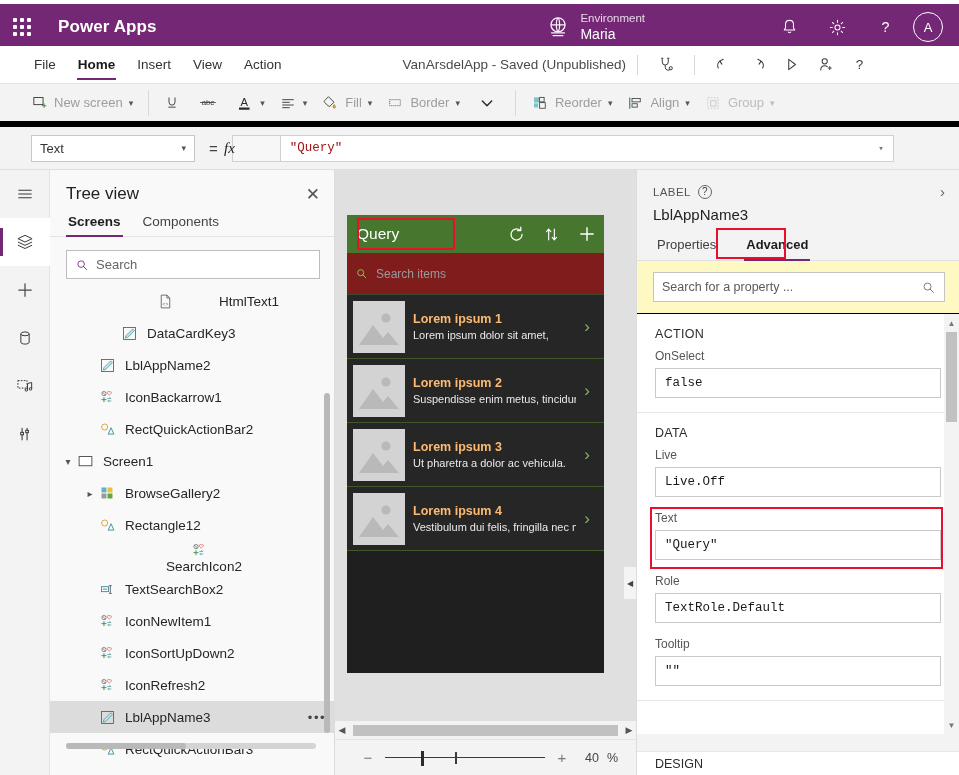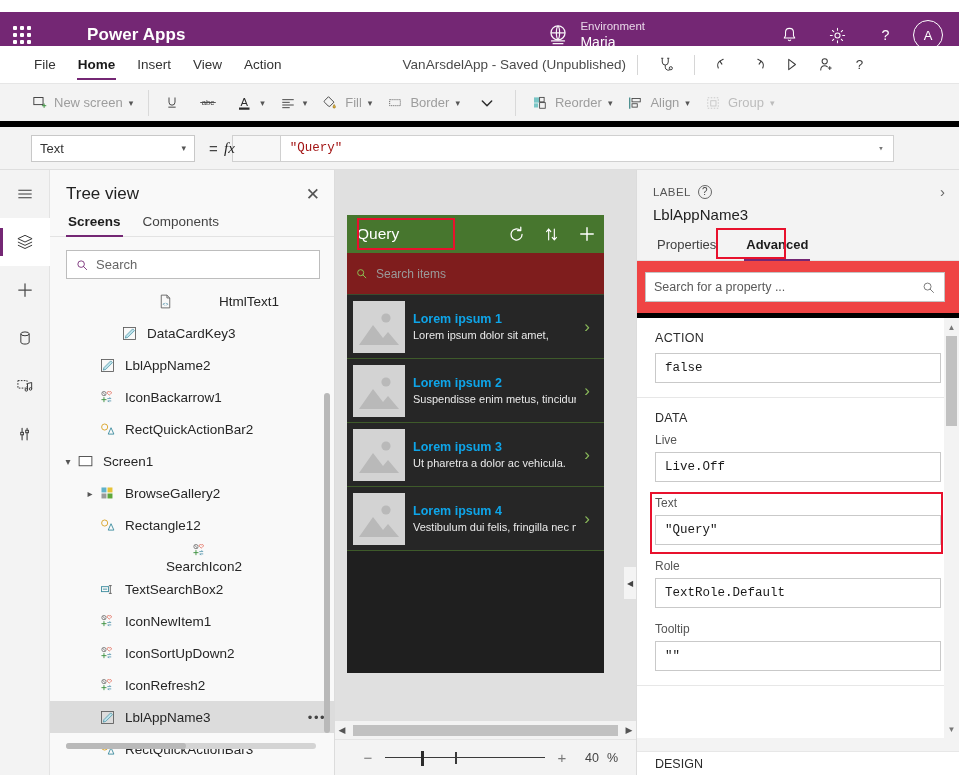--- a/index.html
+++ b/index.html
@@ -7,23 +7,23 @@
     width: 959px; height: 775px;
     font-family: "Liberation Sans", sans-serif;
     font-size: 13px;
     background: #ffffff;
     overflow: hidden;
   }
   .app { position: relative; width: 959px; height: 775px; }
 
   
   .topbar {
-    position: absolute; left: 0; top: 12px; width: 959px; height: 46px;
+    position: absolute; left: 0; top: 4px; width: 959px; height: 46px;
     background: #742774;
-    display: flex; align-items: center; gap: 29px;
+    display: flex; align-items: center;
   }
   .waffle { width: 44px; display: flex; align-items: center; justify-content: center; cursor: pointer; }
   .waffle-grid { display: grid; grid-template-columns: repeat(3, 4px); grid-gap: 3px; }
   .waffle-grid i { width: 4px; height: 4px; background: #fff; border-radius: 1px; display: block; }
   .brand {
     color: #fff; font-size: 17px; font-weight: bold; letter-spacing: .1px;
     margin-left: 14px;
   }
   .topbar-right { margin-left: auto; display: flex; align-items: center; height: 46px; }
   .env-wrap { display: flex; align-items: center; margin-right: 120px; }
@@ -178,21 +178,21 @@
   }
   .phone-search span { color: #9a9a9a; font-size: 12px; margin-left: 8px; }
   .gal-item {
     height: 64px; background: #262626; border-bottom: 1px solid #3e5a2a;
     display: flex; align-items: center; padding: 0 6px; margin-bottom: 0; cursor: pointer;
   }
   .gal-thumb {
     width: 52px; height: 52px; background: #d3d3d3; flex: none; margin-right: 8px; position: relative; overflow: hidden;
   }
   .gal-txt { flex: 1; min-width: 0; }
-  .gal-t1 { color: #0ea5e9; font-size: 12.5px; font-weight: bold; margin-bottom: 3px; }
+  .gal-t1 { color: #fdba74; font-size: 12.5px; font-weight: bold; margin-bottom: 3px; }
   .gal-t2 { color: #e9e9e9; font-size: 11px; white-space: nowrap; overflow: hidden; }
   .gal-chev { color: #89b85a; font-size: 17px; padding: 0 8px; }
   .canvas-hscroll {
     position: absolute; left: 0; bottom: 36px; width: 301px; height: 19px;
     background: #f3f3f3; border-top: 1px solid #e0e0e0; display: flex; align-items: center;
   }
   .chs-arrow { width: 14px; text-align: center; color: #555; font-size: 9px; cursor: pointer; }
   .chs-track { flex: 1; height: 11px; position: relative; }
   .chs-thumb { position: absolute; left: 4px; top: 0; width: 265px; height: 11px; background: #c1c1c1; }
   .zoombar {
@@ -232,21 +232,21 @@
   .pp-name { font-size: 15px; color: #222; margin-top: 6px; }
   .pp-tabs { display: flex; margin-top: 10px; padding-left: 16px; border-bottom: 1px solid #e1e1e1; position: relative; }
   .pp-tab { font-size: 13px; color: #3f3f3f; padding: 4px 4px 8px; margin-right: 22px; cursor: pointer; position: relative; }
   .pp-tab.active { font-weight: bold; color: #1d1d1d; }
   .pp-tab.active::after {
     content: ""; position: absolute; left: 2px; right: 2px; bottom: -1px; height: 2.5px; background: #742774;
   }
   .pp-tab-hl {
     position: absolute; left: 79px; top: -5px; width: 70px; height: 31px; border: 2.5px solid #e8112d;
   }
-  .pp-search-wrap { padding: 11px 14px 11px 8px; background: #ef4444; border-bottom: 5px solid #000000; }
+  .pp-search-wrap { padding: 11px 14px 11px 16px; background: #fef9c3; border-bottom: 1px solid #000000; }
   .pp-search {
     height: 30px; background: #fff; border: 1px solid #c4c4c4;
     display: flex; align-items: center; padding: 0 8px; font-size: 12.5px; color: #5a5a5a;
   }
   .pp-search .mag { margin-left: auto; }
   .pp-body { position: relative; background: #fff; height: 420px; overflow: hidden; }
   .pp-sect { font-size: 12.5px; color: #2b2b2b; padding: 13px 0 4px 18px; letter-spacing: .3px; }
   .pp-field { padding: 4px 18px 10px 18px; position: relative; }
   .pp-field-label { font-size: 12px; color: #555; margin-bottom: 5px; }
   .pp-input {
@@ -871,20 +871,21 @@
             <path d="M14.6 14.6 20 20" stroke="#6b6b6b" stroke-width="1.4" stroke-linecap="round"></path>
           </svg>
         </span>
       </div>
     </div>
 
     <div class="pp-body">
       <div id="prop-sections">
           <div class="pp-sect">ACTION</div>
           <div class="pp-field">
+            <div class="pp-field-label">OnSelect</div>
             <div class="pp-input">false</div>
           </div>
           <div class="pp-divider"></div>
           <div class="pp-sect">DATA</div>
           <div class="pp-field">
             <div class="pp-field-label">Live</div>
             <div class="pp-input">Live.Off</div>
           </div>
           <div class="pp-field">
             <div class="pp-field-label">Text</div>

